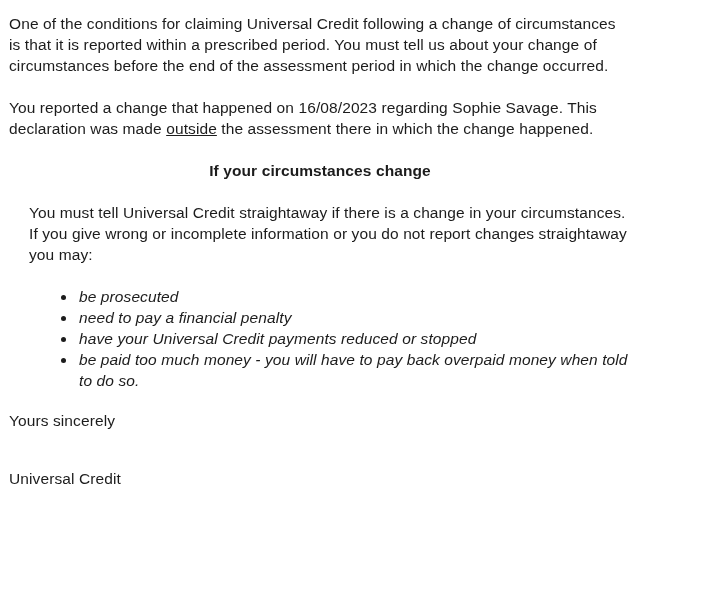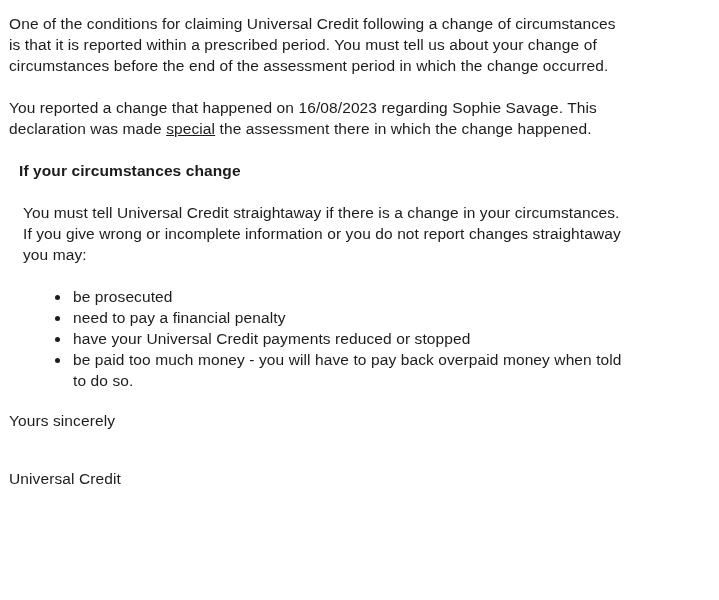--- a/index.html
+++ b/index.html
@@ -19,56 +19,58 @@
     padding: 13px 8px 0 9px;
     font-size: 15.5px;
     line-height: 21px;
     color: #1c1c1c;
     letter-spacing: 0.1px;
   }
   .letter p {
     margin: 0 0 21px 0;
   }
   .indented {
-    margin-left: 14px;
+    margin-left: 20px;
   }
   .underline {
     text-decoration: underline;
   }
   .section-heading {
     font-size: 15.5px;
     line-height: 21px;
     font-weight: bold;
-    margin: 0 0 21px 10px;
+    margin: 0 0 21px 0;
+    text-align: center;
   }
   ul.consequences {
     margin: 5px 0 19px 0;
     padding-left: 48px;
     list-style: disc outside;
   }
   ul.consequences li {
     margin: 0;
     padding-left: 2px;
+    font-style: italic;
   }
   p.closing {
     margin-bottom: 8px;
   }
   p.signature {
     margin-top: 37px;
     margin-bottom: 16px;
   }
 </style>
 </head>
 <body>
 
 <div class="letter">
 
   <p>One of the conditions for claiming Universal Credit following a change of circumstances is that it is reported within a prescribed period. You must tell us about your change of circumstances before the end of the assessment period in which the change occurred.</p>
 
-  <p class="indented"><span>You reported a change that happened on 16/08/2023 regarding Sophie Savage. This declaration was made </span><span class="underline">special</span><span> the assessment there in which the change happened.</span></p>
+  <p class="indented"><span>You reported a change that happened on 16/08/2023 regarding Sophie Savage. This declaration was made </span><span class="underline">outside</span><span> the assessment there in which the change happened.</span></p>
 
 
 
   <h2 class="section-heading">If your circumstances change</h2>
 
   <div class="indented">
     <p>You must tell Universal Credit straightaway if there is a change in your circumstances. If you give wrong or incomplete information or you do not report changes straightaway you may:</p>
 
     <ul class="consequences">
       <li>be prosecuted</li>

